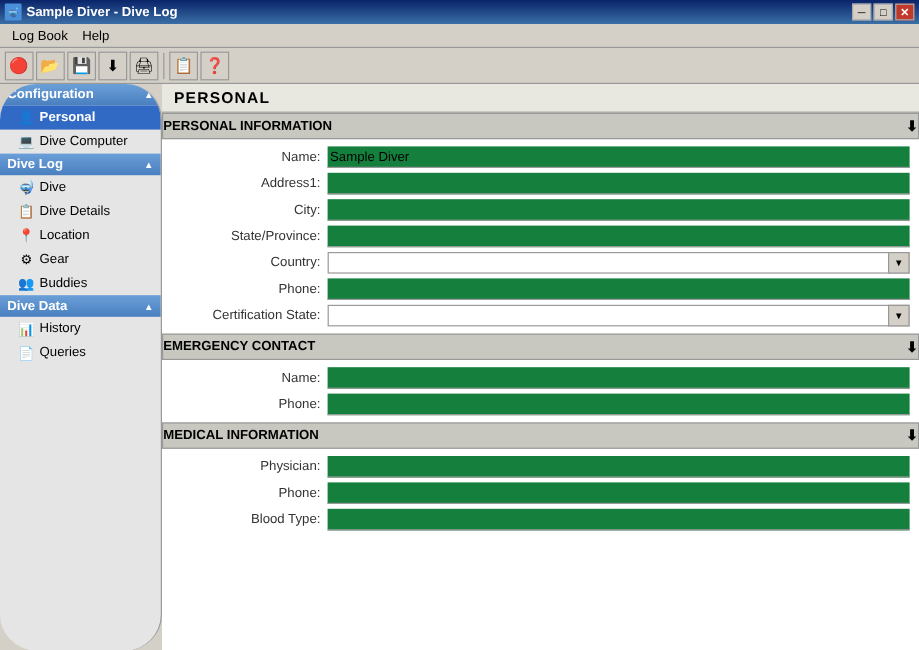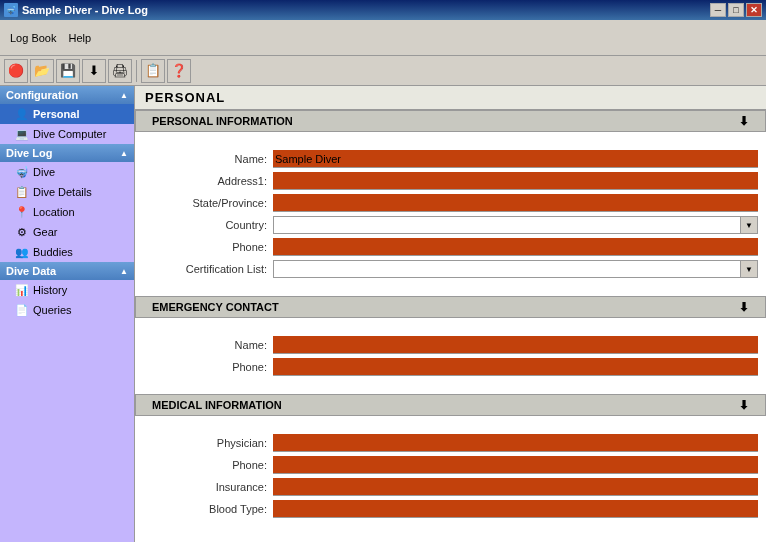--- a/index.html
+++ b/index.html
@@ -20,38 +20,38 @@
     .title-bar-left { display: flex; align-items: center; gap: 4px; }
     .title-bar-icon { width: 14px; height: 14px; background: #4a90d9; border-radius: 1px; display: flex; align-items: center; justify-content: center; font-size: 8px; }
     .title-bar-buttons { display: flex; gap: 2px; }
     .tb-btn {
       width: 16px; height: 14px; border: 1px solid #aaa; background: #d4d0c8; display: flex; align-items: center; justify-content: center; font-size: 9px; cursor: pointer; color: #000;
     }
     .tb-btn.close { background: #c0392b; color: white; }
 
     
     .menu-bar {
-      background: #d4d0c8; height: 36px; display: flex; align-items: center; padding: 0 4px; border-bottom: 1px solid #999;
+      background: #d4d0c8; height: 20px; display: flex; align-items: center; padding: 0 4px; border-bottom: 1px solid #999;
     }
     .menu-item { padding: 2px 6px; font-size: 11px; cursor: pointer; }
 
     
     .toolbar {
       background: #d4d0c8; height: 30px; display: flex; align-items: center; padding: 2px 4px; gap: 2px; border-bottom: 1px solid #999;
     }
     .tb-tool {
       width: 24px; height: 24px; border: 1px solid #999; background: #d4d0c8; display: flex; align-items: center; justify-content: center; cursor: pointer; font-size: 13px;
     }
     .tb-separator { width: 1px; height: 22px; background: #999; margin: 0 2px; }
 
     
     .main-container { display: flex; height: calc(542px - 70px); background: #d4d0c8; }
 
     
-    .left-panel { width: 135px; min-width: 135px; background: #c4b5fd; border-right: 1px solid #999; overflow-y: auto; }
+    .left-panel { width: 135px; min-width: 135px; background: #e5e5e5; border-right: 1px solid #999; overflow-y: auto; border-radius: 30px; }
 
     .section-header {
       background: linear-gradient(to bottom, #6a9fd8, #4a7fc0);
       color: white; font-weight: bold; font-size: 11px;
       padding: 3px 6px; display: flex; justify-content: space-between; align-items: center;
       cursor: pointer;
     }
     .section-header .arrow { font-size: 8px; }
 
     .tree-item {
@@ -65,32 +65,32 @@
     
     .right-panel { flex: 1; background: white; overflow-y: auto; overflow-x: auto; }
 
     .page-title {
       background: #e8e8e0; border-bottom: 1px solid #999; padding: 4px 10px;
       font-size: 13px; font-weight: bold; color: #000; letter-spacing: 1px;
     }
 
     
     .accordion-header {
-      background: #c8c8c0; border: 1px solid #999; padding: 3px 16px;
+      background: #c8c8c0; border: 1px solid #999; padding: 3px 0;
       font-size: 11px; font-weight: bold; display: flex; align-items: center; justify-content: space-between;
       cursor: pointer; margin: 0;
     }
-    .accordion-content { padding: 16px 0; }
+    .accordion-content { padding: 4px 0; }
 
     .form-row {
       display: flex; align-items: center; padding: 2px 8px;
     }
     .form-label { width: 130px; min-width: 130px; font-size: 11px; color: #333; text-align: right; padding-right: 6px; }
     .form-input {
-      flex: 1; height: 18px; border: none; border-bottom: 1px solid #999; outline: none; font-size: 11px; padding: 0 2px; background: #c2410c;
+      flex: 1; height: 18px; border: none; border-bottom: 1px solid #999; outline: none; font-size: 11px; padding: 0 2px; background: #15803d;
     }
     .form-select-wrapper { flex: 1; position: relative; display: flex; align-items: center; }
     .form-select {
       flex: 1; height: 18px; border: 1px solid #999; font-size: 11px; background: white; outline: none; appearance: none; padding: 0 20px 0 2px;
     }
     .select-arrow {
       position: absolute; right: 0; width: 18px; height: 18px; background: #d4d0c8; border: 1px solid #999; display: flex; align-items: center; justify-content: center; font-size: 8px; pointer-events: none;
     }
 
     
@@ -203,38 +203,42 @@
       <div class="accordion-content">
         <div class="form-row">
           <span class="form-label">Name:</span>
           <input class="form-input" type="text" value="Sample Diver" style="">
         </div>
         <div class="form-row">
           <span class="form-label">Address1:</span>
           <input class="form-input" type="text" value="" style="">
         </div>
         <div class="form-row">
+          <span class="form-label">City:</span>
+          <input class="form-input" type="text" value="" style="">
+        </div>
+        <div class="form-row">
           <span class="form-label">State/Province:</span>
           <input class="form-input" type="text" value="" style="">
         </div>
         <div class="form-row">
           <span class="form-label">Country:</span>
           <div class="form-select-wrapper">
             <select class="form-select">
               <option value=""></option>
             </select>
             <span class="select-arrow">▼</span>
           </div>
         </div>
         <div class="form-row">
           <span class="form-label">Phone:</span>
           <input class="form-input" type="text" value="" style="">
         </div>
         <div class="form-row">
-          <span class="form-label">Certification List:</span>
+          <span class="form-label">Certification State:</span>
           <div class="form-select-wrapper">
             <select class="form-select">
               <option value=""></option>
             </select>
             <span class="select-arrow">▼</span>
           </div>
         </div>
       </div>
     </div>
 
@@ -263,24 +267,20 @@
       <div class="accordion-content">
         <div class="form-row">
           <span class="form-label">Physician:</span>
           <input class="form-input" type="text" value="" style="">
         </div>
         <div class="form-row">
           <span class="form-label">Phone:</span>
           <input class="form-input" type="text" value="" style="">
         </div>
         <div class="form-row">
-          <span class="form-label">Insurance:</span>
-          <input class="form-input" type="text" value="" style="">
-        </div>
-        <div class="form-row">
           <span class="form-label">Blood Type:</span>
           <input class="form-input" type="text" value="" style="">
         </div>
       </div>
     </div>
 
   </div>
 
 </div>
 

